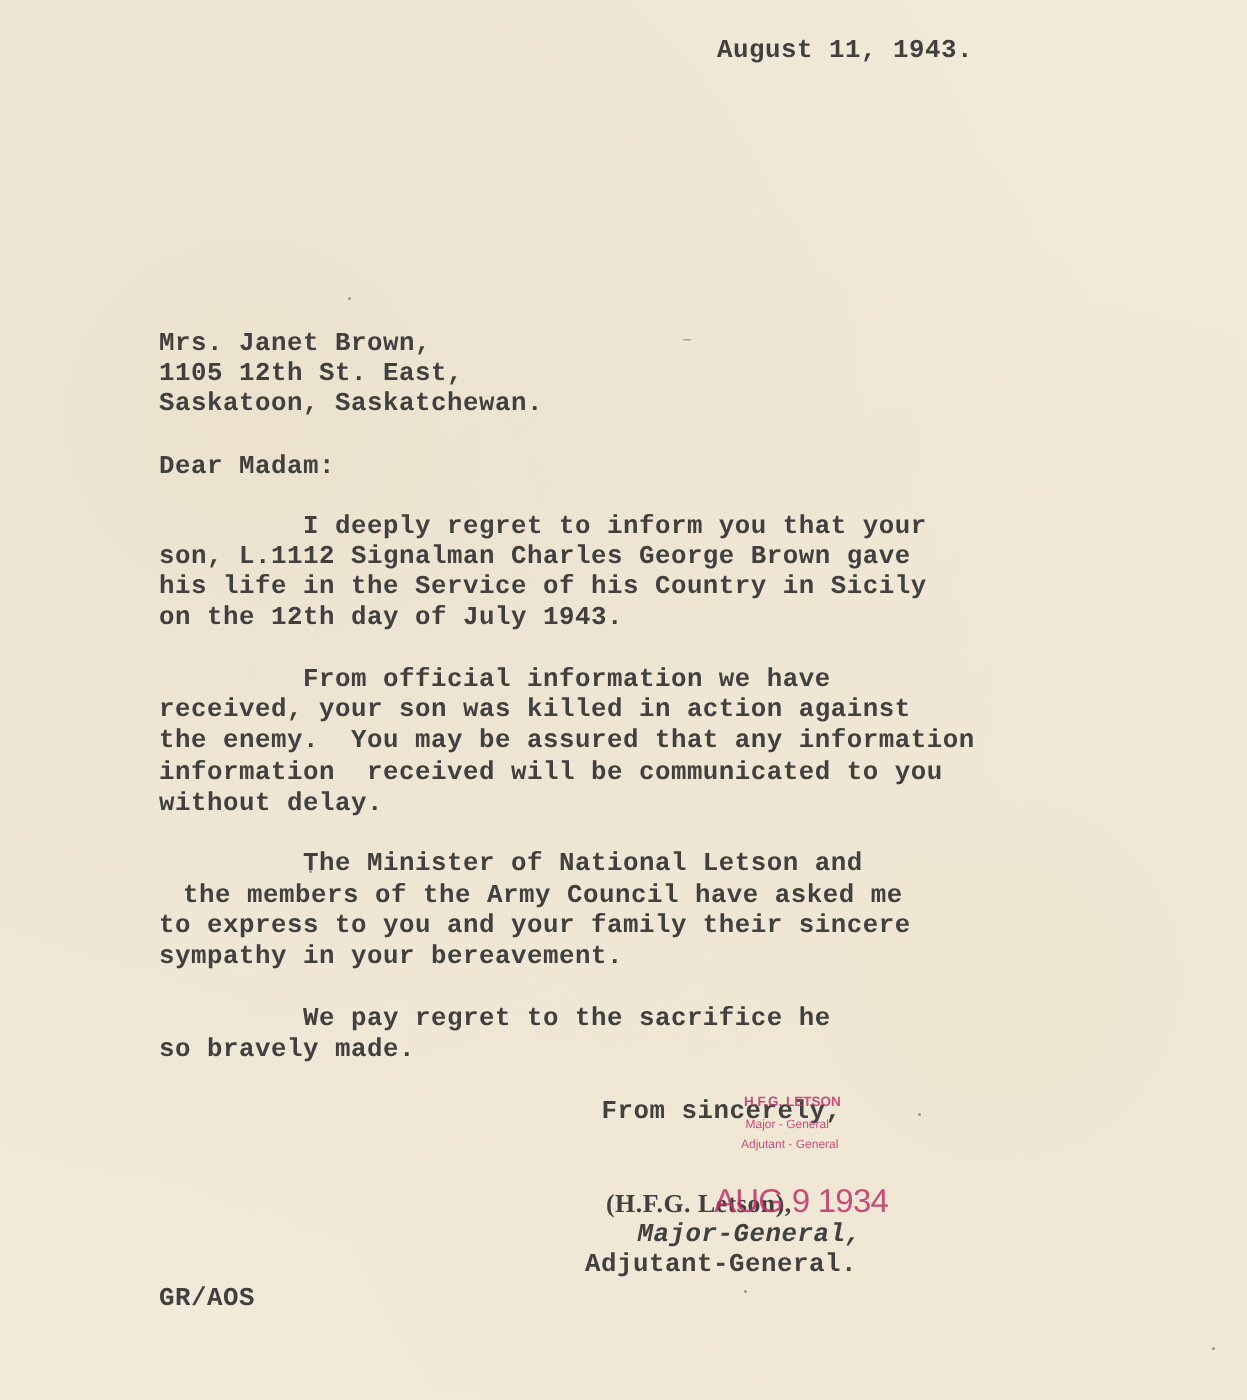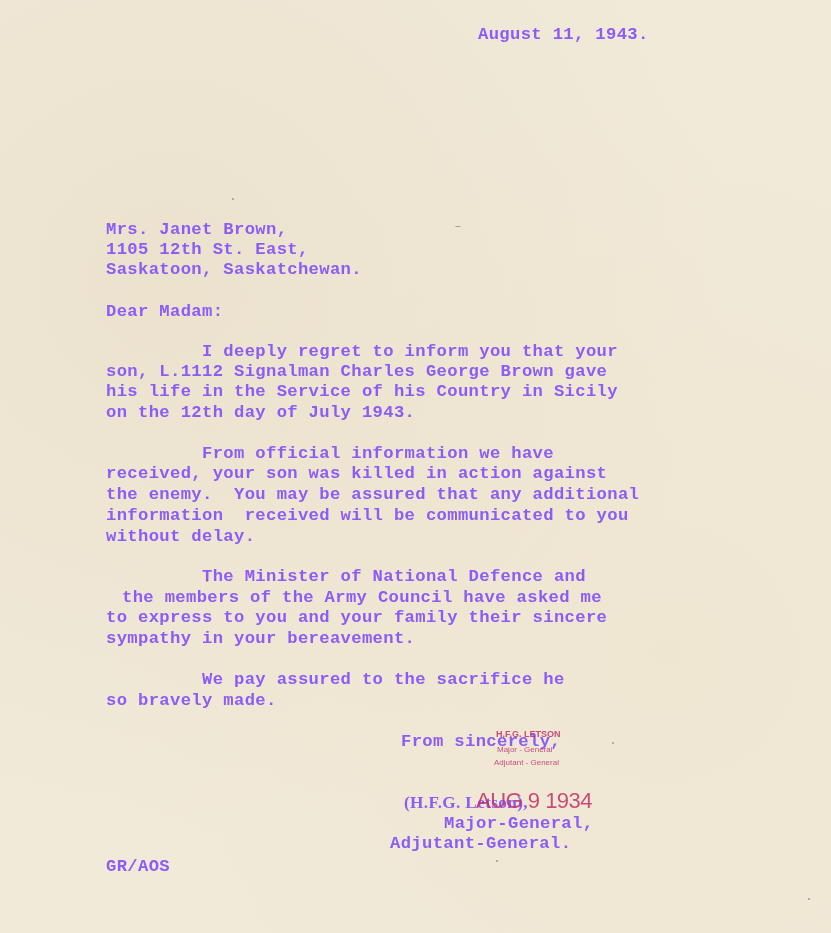--- a/index.html
+++ b/index.html
@@ -8,21 +8,21 @@
     background:#f1ead9;
     background-image:
       radial-gradient(ellipse at 20% 30%, rgba(230,218,195,0.5), rgba(0,0,0,0) 60%),
       radial-gradient(ellipse at 80% 70%, rgba(238,228,205,0.6), rgba(0,0,0,0) 60%);
     font-family:"Liberation Mono", "DejaVu Sans Mono", monospace;
     color:#2a2622;
   }
   .line {
     position:absolute; white-space:pre;
     font-size:17.2px; line-height:20.6px; letter-spacing:0.35px;
-    font-weight:bold; color:#8b5cf6;
+    font-weight:bold; color:#404040;
   }
   .stamp {
     position:absolute; font-family:Liberation Sans, sans-serif; color:#c2306a;
     opacity:0.85; white-space:pre;
   }
   .stamp-small { font-size:8px; }
   .stamp-date { font-size:22px; letter-spacing:-0.5px; }
   .speck { position:absolute; background:#6b6258; border-radius:50%; width:2px; height:2px; opacity:0.6; }
 </style>
 </head>
@@ -41,48 +41,48 @@
   <div>
     <div class="line" style="left:106px; top:342px;">         I deeply regret to inform you that your</div>
     <div class="line" style="left:106px; top:362px;">son, L.1112 Signalman Charles George Brown gave</div>
     <div class="line" style="left:106px; top:382px;">his life in the Service of his Country in Sicily</div>
     <div class="line" style="left:106px; top:403px;text-align:center;">on the 12th day of July 1943.</div>
   </div>
 
   <div>
     <div class="line" style="left:106px; top:444px;">         From official information we have</div>
     <div class="line" style="left:106px; top:464px;">received, your son was killed in action against</div>
-    <div class="line" style="left:106px; top:485px;">the enemy.  You may be assured that any additional</div>
+    <div class="line" style="left:106px; top:485px;">the enemy.  You may be assured that any information</div>
     <div class="line" style="left:106px; top:506px;">information  received will be communicated to you</div>
     <div class="line" style="left:106px; top:527px;">without delay.</div>
   </div>
 
   <div>
-    <div class="line" style="left:106px; top:567px;">         The Minister of National Defence and</div>
+    <div class="line" style="left:106px; top:567px;">         The Minister of National Letson and</div>
     <div class="line" style="left:106px; top:588px;margin-left:16px;">the members of the Army Council have asked me</div>
     <div class="line" style="left:106px; top:608px;">to express to you and your family their sincere</div>
     <div class="line" style="left:106px; top:629px;">sympathy in your bereavement.</div>
   </div>
 
   <div>
-    <div class="line" style="left:106px; top:670px;">         We pay assured to the sacrifice he</div>
+    <div class="line" style="left:106px; top:670px;">         We pay regret to the sacrifice he</div>
     <div class="line" style="left:106px; top:691px;">so bravely made.</div>
   </div>
 
   <div class="line" style="left:401px; top:732px;">From sincerely,</div>
 
   <div>
     <div class="stamp stamp-small" style="left:496px; top:729px; font-size:9px; font-weight:bold;">H.F.G. LETSON</div>
     <div class="stamp stamp-small" style="left:497px; top:745px;">Major - General</div>
     <div class="stamp stamp-small" style="left:494px; top:758px;">Adjutant - General</div>
   </div>
 
   <div class="line" style="left:404px; top:793px;font-family:Liberation Serif, serif;">(H.F.G. Letson),</div>
   <div class="stamp stamp-date" style="left:476px; top:788px;">AUG 9 1934</div>
-  <div class="line" style="left:444px; top:814px;">Major-General,</div>
+  <div class="line" style="left:425px; top:814px;font-style:italic;">Major-General,</div>
   <div class="line" style="left:390px; top:834px;">Adjutant-General.</div>
 
   <div class="line" style="left:106px; top:857px;">GR/AOS</div>
 
   <div class="speck" style="left:232px; top:198px;"></div>
   <div class="speck" style="left:455px; top:226px; width:6px; height:1px;"></div>
   <div class="speck" style="left:612px; top:742px;"></div>
   <div class="speck" style="left:496px; top:860px;"></div>
   <div class="speck" style="left:808px; top:898px;"></div>
   <div class="speck" style="left:206px; top:580px;"></div>

